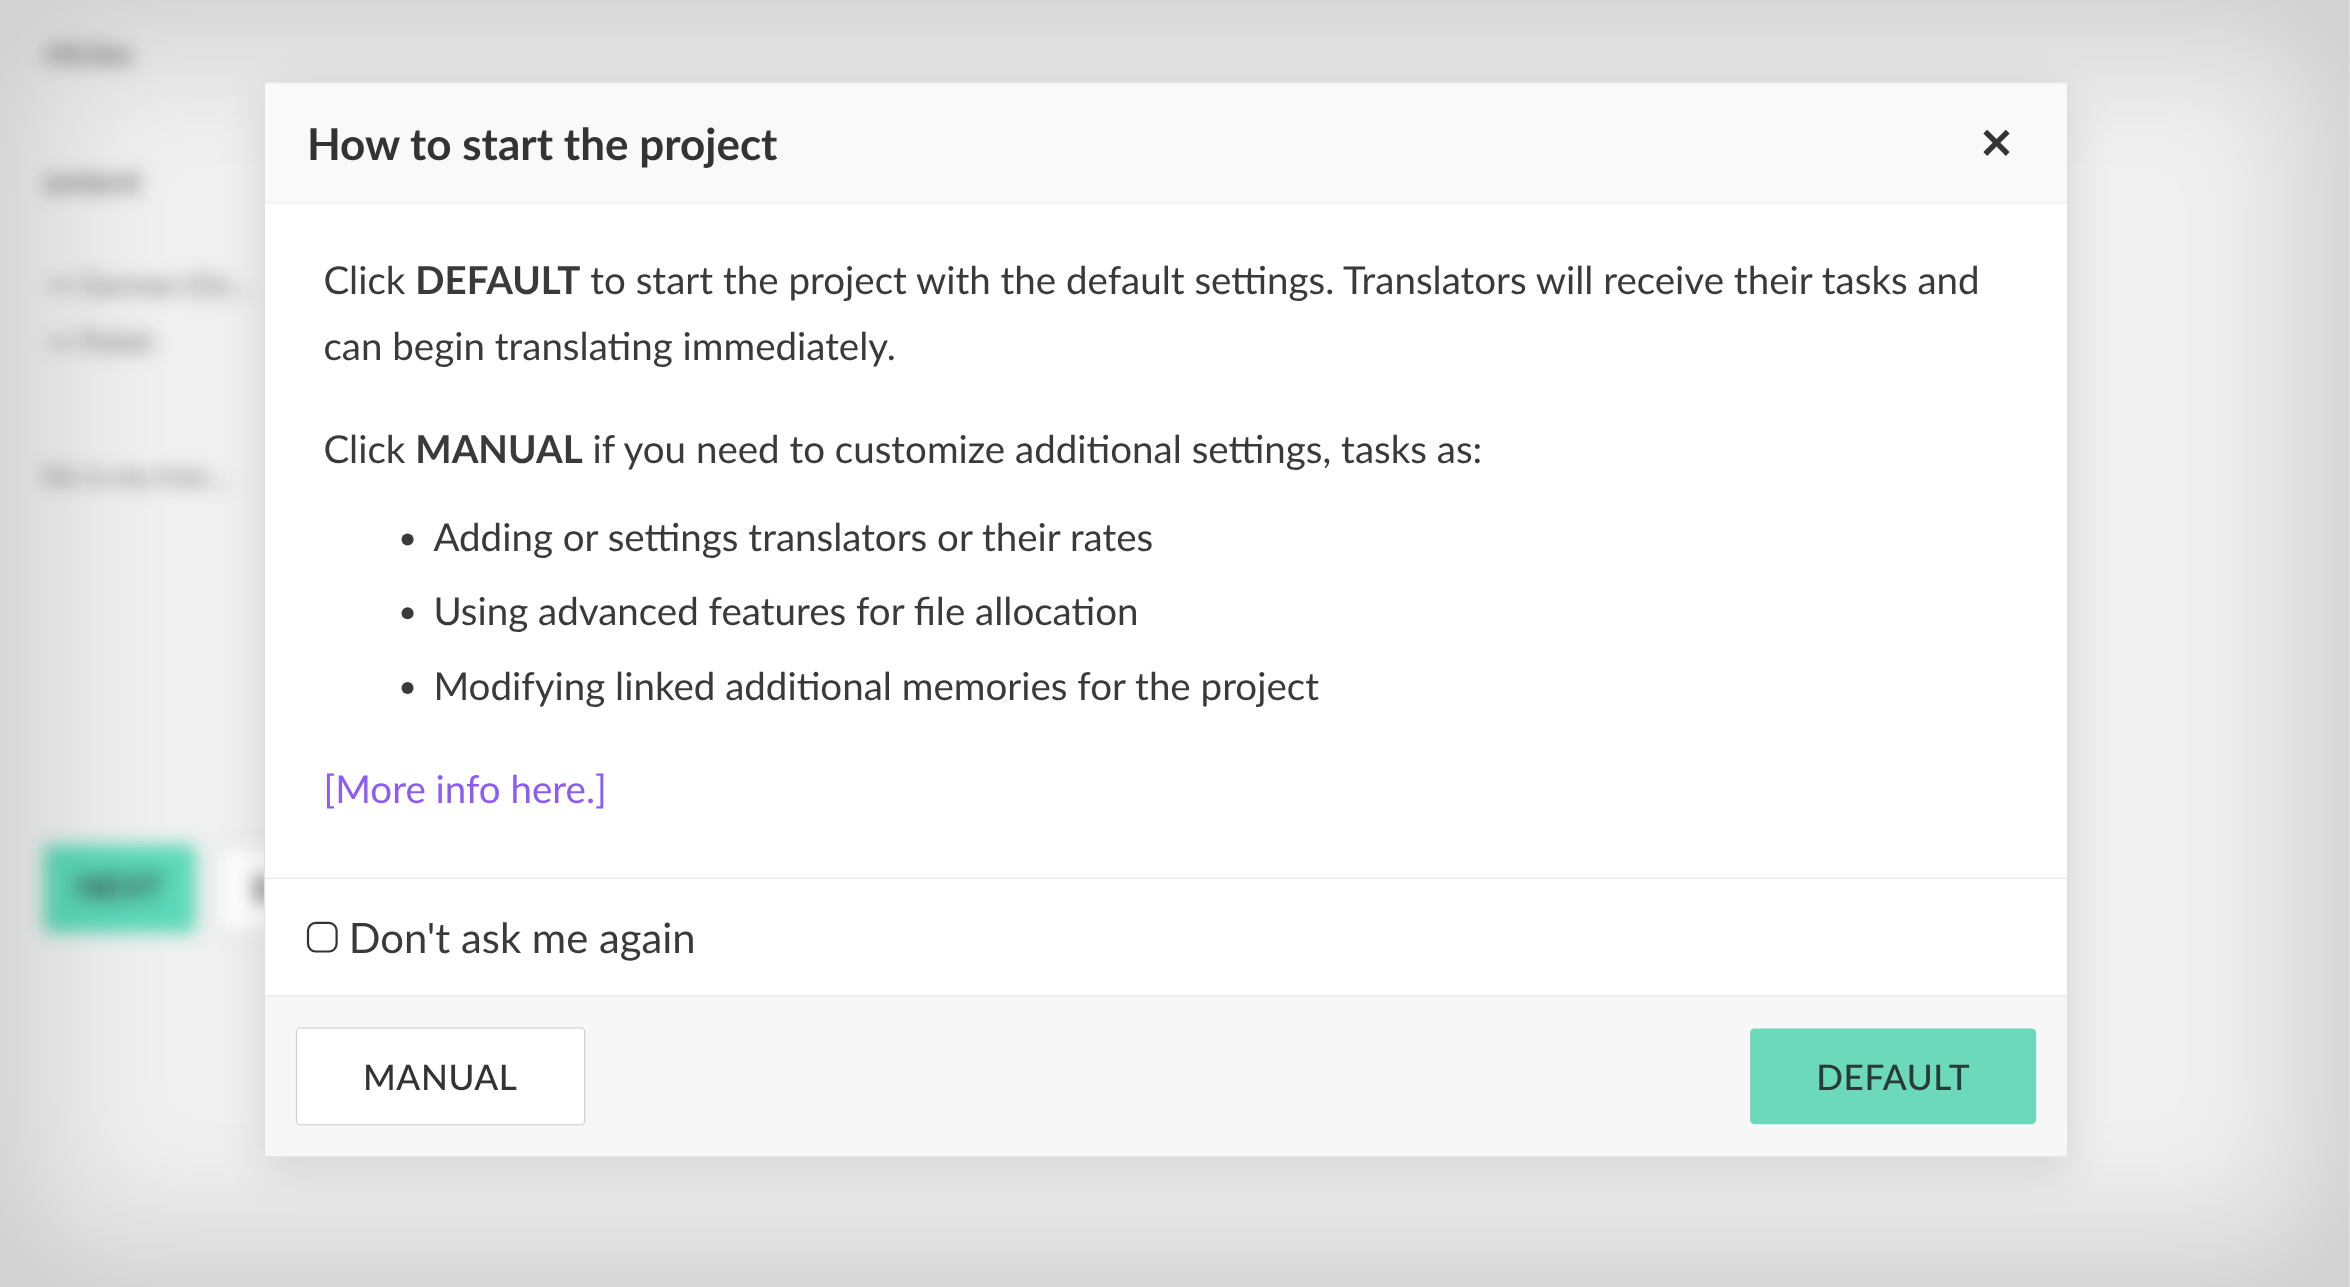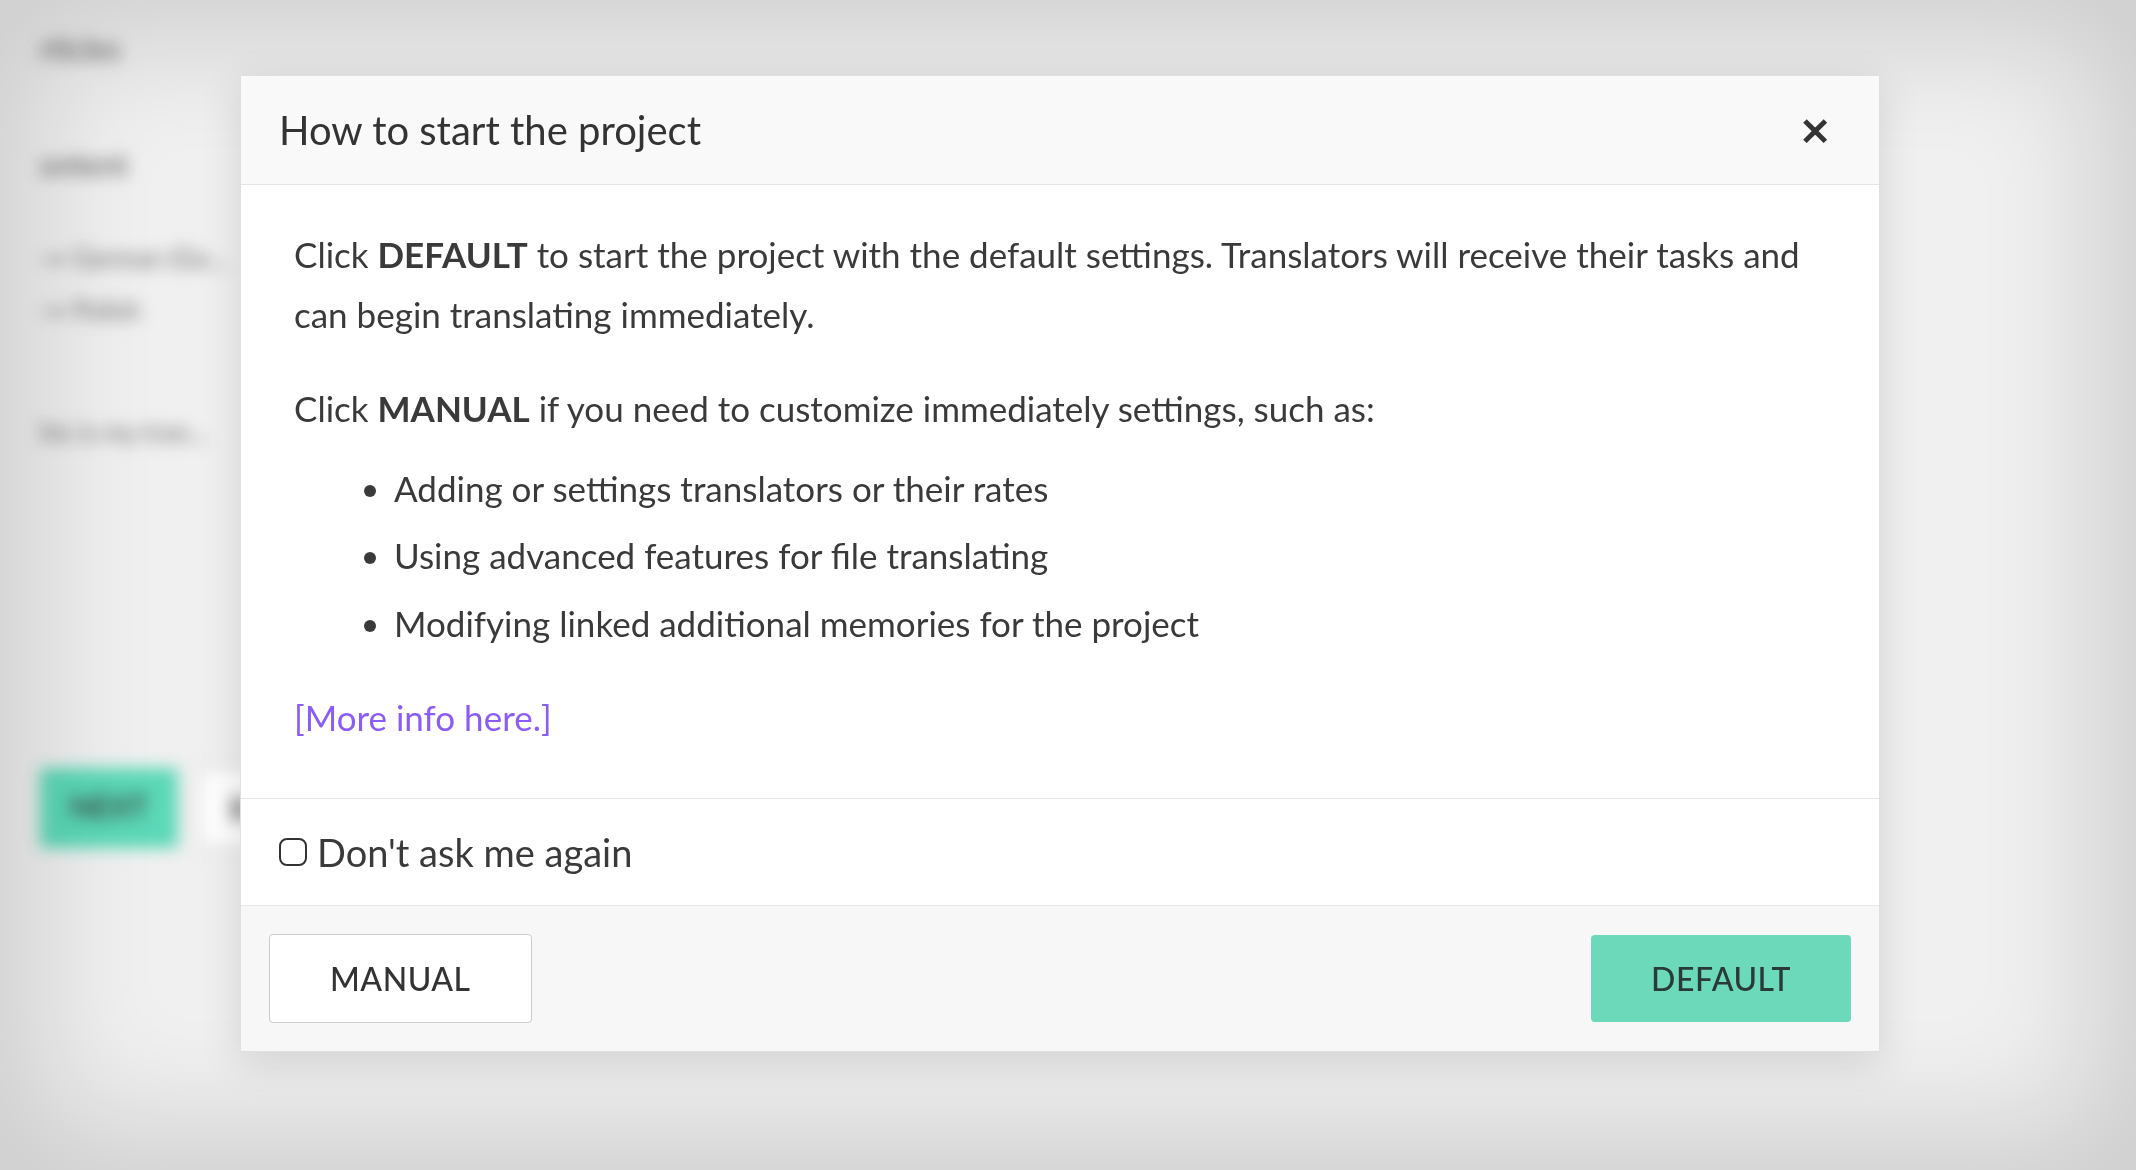--- a/index.html
+++ b/index.html
@@ -64,21 +64,21 @@
     .dialog-header {
       display: flex;
       align-items: center;
       justify-content: space-between;
       padding: 30px 38px;
       border-bottom: 1px solid #e5e5e5;
       background: #f9f9f9;
     }
     .dialog-title {
       font-size: 40px;
-      font-weight: 400;
+      font-weight: 700;
       color: #333;
     }
     .close-icon {
       font-size: 38px;
       font-weight: 700;
       color: #333;
       cursor: pointer;
       padding: 4px 10px;
       line-height: 1;
     }
@@ -177,25 +177,25 @@
   <div class="dialog-header">
     <div class="dialog-title">How to start the project</div>
     <div class="close-icon">✕</div>
   </div>
 
   <div class="dialog-body">
     <p class="para">
       <span>Click </span><span class="bold">DEFAULT</span><span> to start the project with the default settings. Translators will receive their tasks and can begin translating immediately.</span>
     </p>
     <p class="para" style="margin-bottom:20px">
-      <span>Click </span><span class="bold">MANUAL</span><span> if you need to customize immediately settings, such as:</span>
+      <span>Click </span><span class="bold">MANUAL</span><span> if you need to customize additional settings, tasks as:</span>
     </p>
     <ul class="bullet-list">
       <li>Adding or settings translators or their rates</li>
-      <li>Using advanced features for file translating</li>
+      <li>Using advanced features for file allocation</li>
       <li>Modifying linked additional memories for the project</li>
     </ul>
     <span class="link">[More info here.]</span>
   </div>
 
   <div class="dialog-check">
     <div class="checkbox"></div>
     <span>Don't ask me again</span>
   </div>
 

